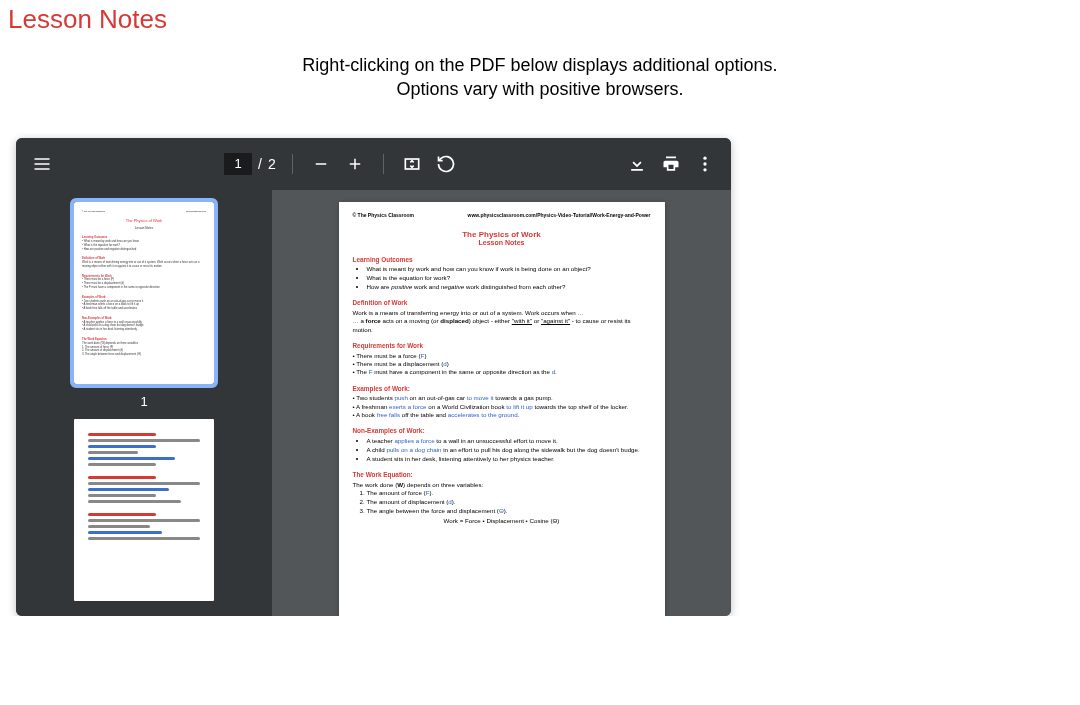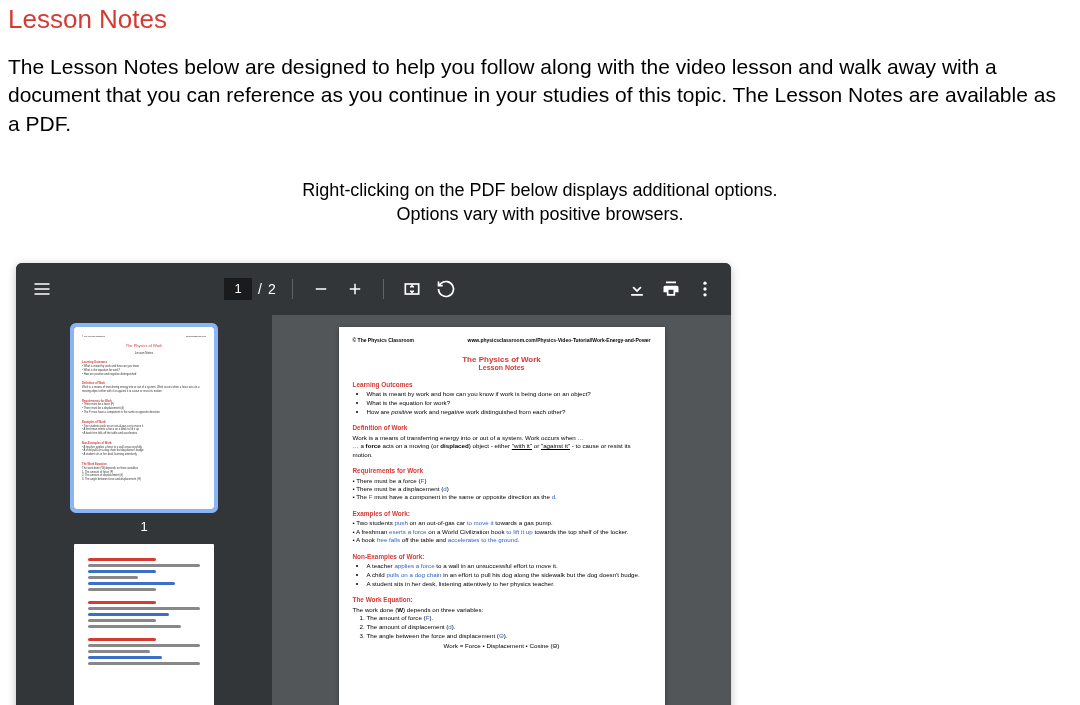--- a/index.html
+++ b/index.html
@@ -45,21 +45,20 @@
 .sect ul, .sect ol { margin-left: 14px; }
 .sect li { margin-bottom: 0.5px; }
 .blue { color: #2b5fc9; }
 .formula { text-align: center; font-size: 6.2px; margin-top: 2px; }
 </style>
 </head>
 <body>
 
 <div class="page-wrap">
   <h1 class="title">Lesson Notes</h1>
-  <p class="intro">The Lesson Notes below are designed to help you follow along with the video lesson and walk away with a document that you can reference as you continue in your studies of this topic. The Lesson Notes are available as a PDF.</p>
   <div class="hint">
     <span>Right-clicking on the PDF below displays additional options.</span><br>
     <span>Options vary with positive browsers.</span>
   </div>
 
   <div class="pdf-viewer">
     <div class="pdf-toolbar">
       <span class="tb-icon">
         <svg width="20" height="20" viewBox="0 0 24 24" fill="none" stroke="#fff" stroke-width="2">
             <line x1="3" y1="6" x2="21" y2="6"></line>

